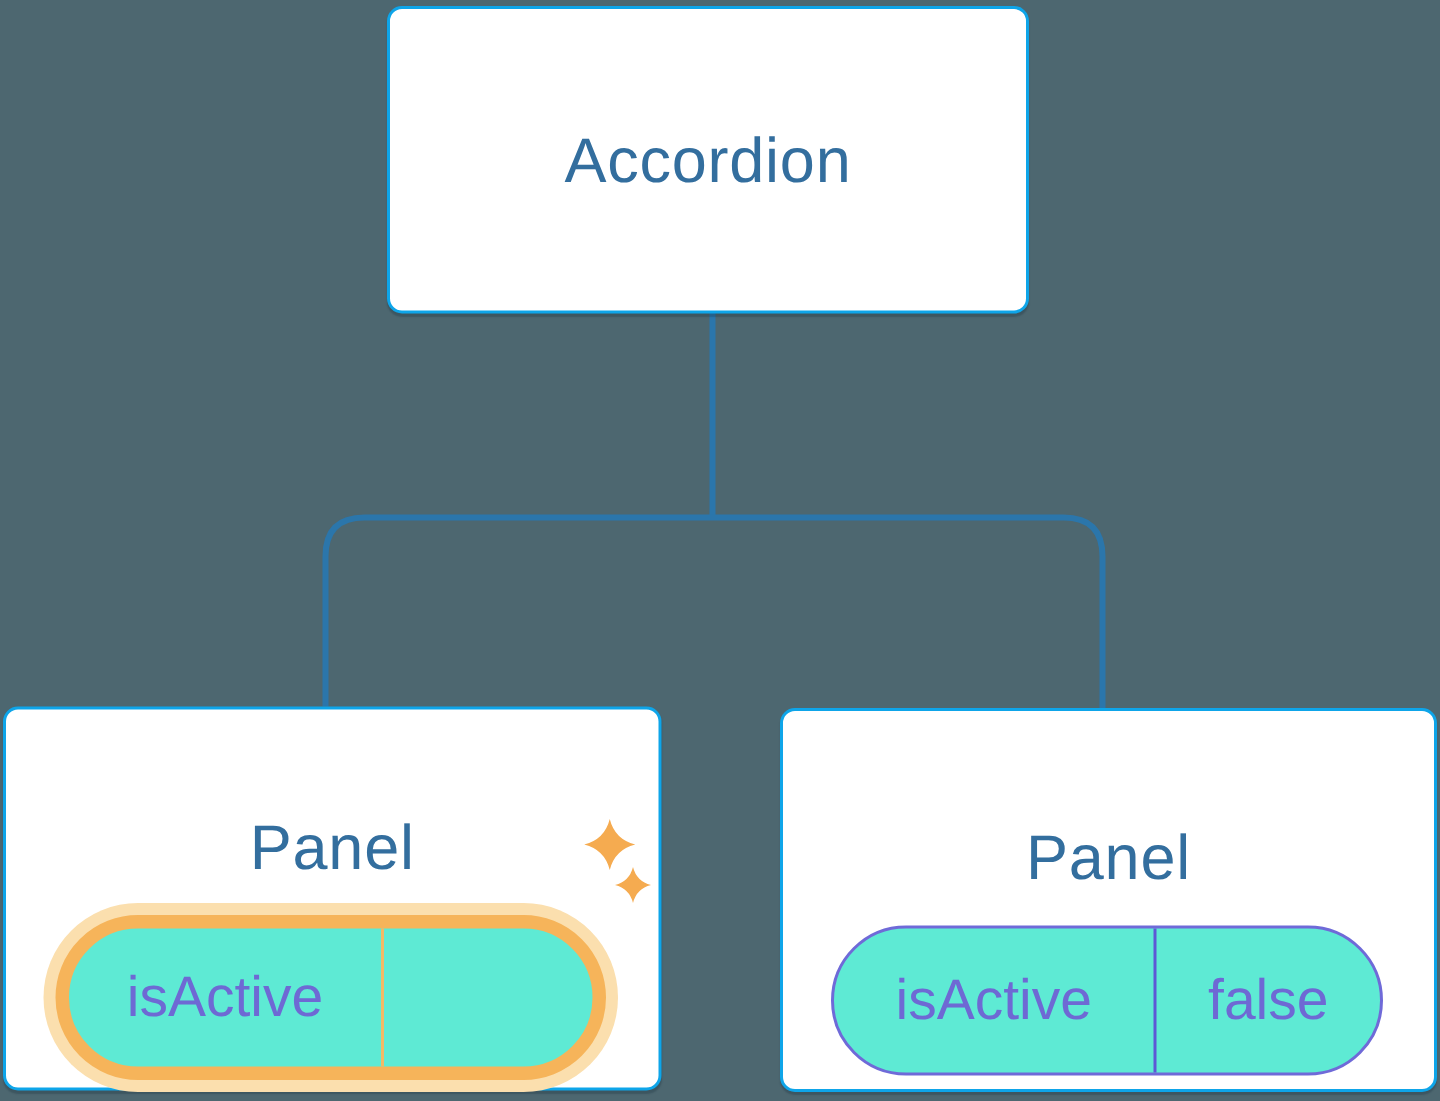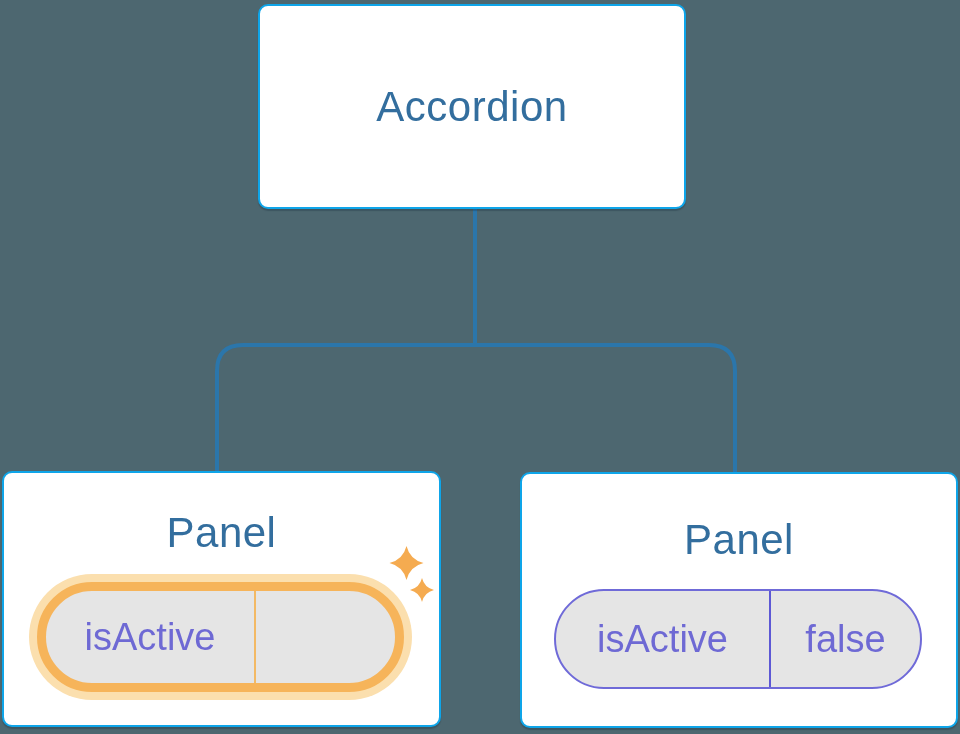--- a/index.html
+++ b/index.html
@@ -34,29 +34,31 @@
     color:#336e9e;
     font-size:42px;
     line-height:42px;
     letter-spacing:.5px;
   }
   .panel-left{left:2px;top:471px;width:439px;height:256px;}
   .panel-right{left:520px;top:472px;width:438px;height:256px;}
   .panel-title{
     position:absolute;left:0;width:100%;
     text-align:center;
+    margin-top:32px;
   }
   .panel-left .panel-title{top:39px;}
   .panel-right .panel-title{top:45px;}
   .pill{
     position:absolute;
-    background:#e5e5e5;
+    background:#5eead4;
     box-sizing:border-box;
     display:flex;
     align-items:stretch;
+    margin-top:28px;
   }
   .pill-active{
     left:33px;top:109px;width:367px;height:110px;
     border:9px solid #f6b45a;
     border-radius:60px;
     box-shadow:0 0 0 8px #fbdfae;
   }
   .pill-inactive{
     left:32px;top:115px;width:368px;height:100px;
     border:2px solid #6f6ad8;

